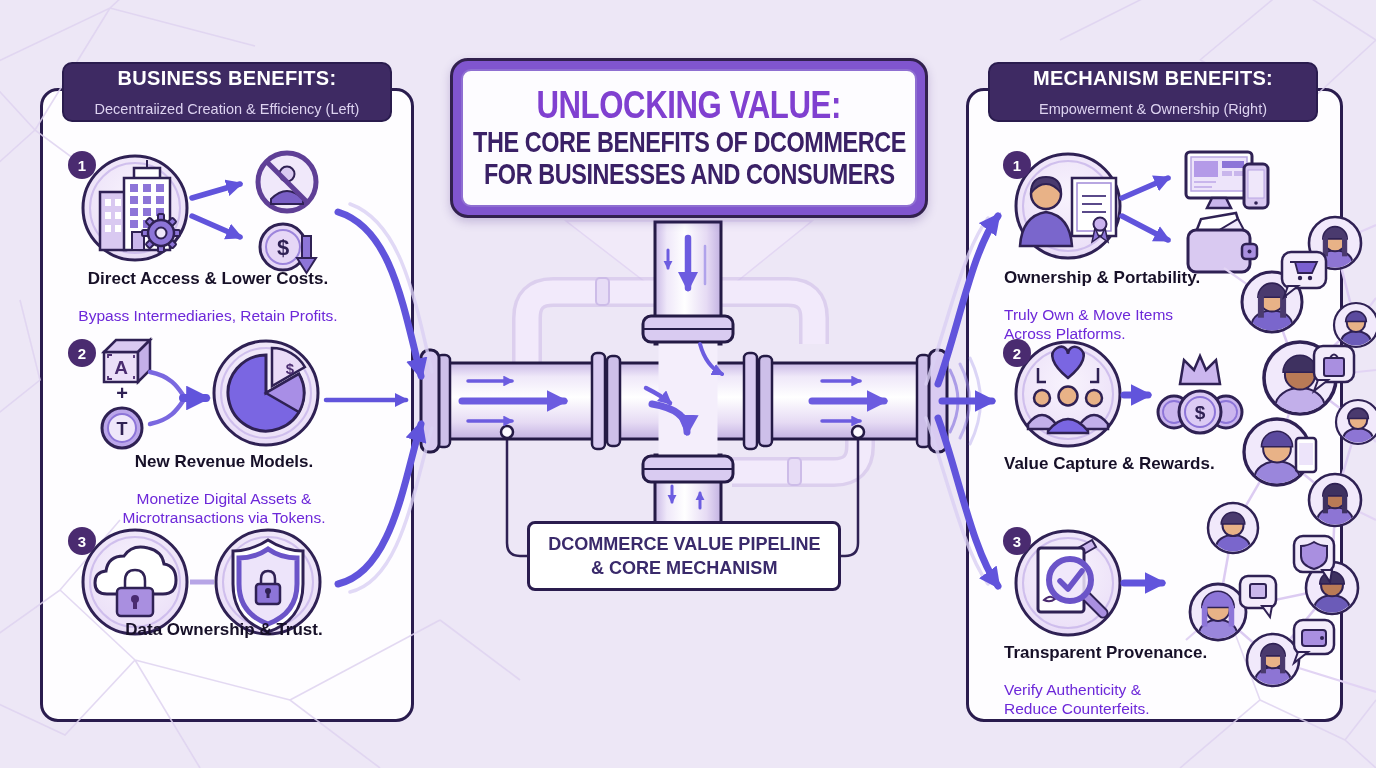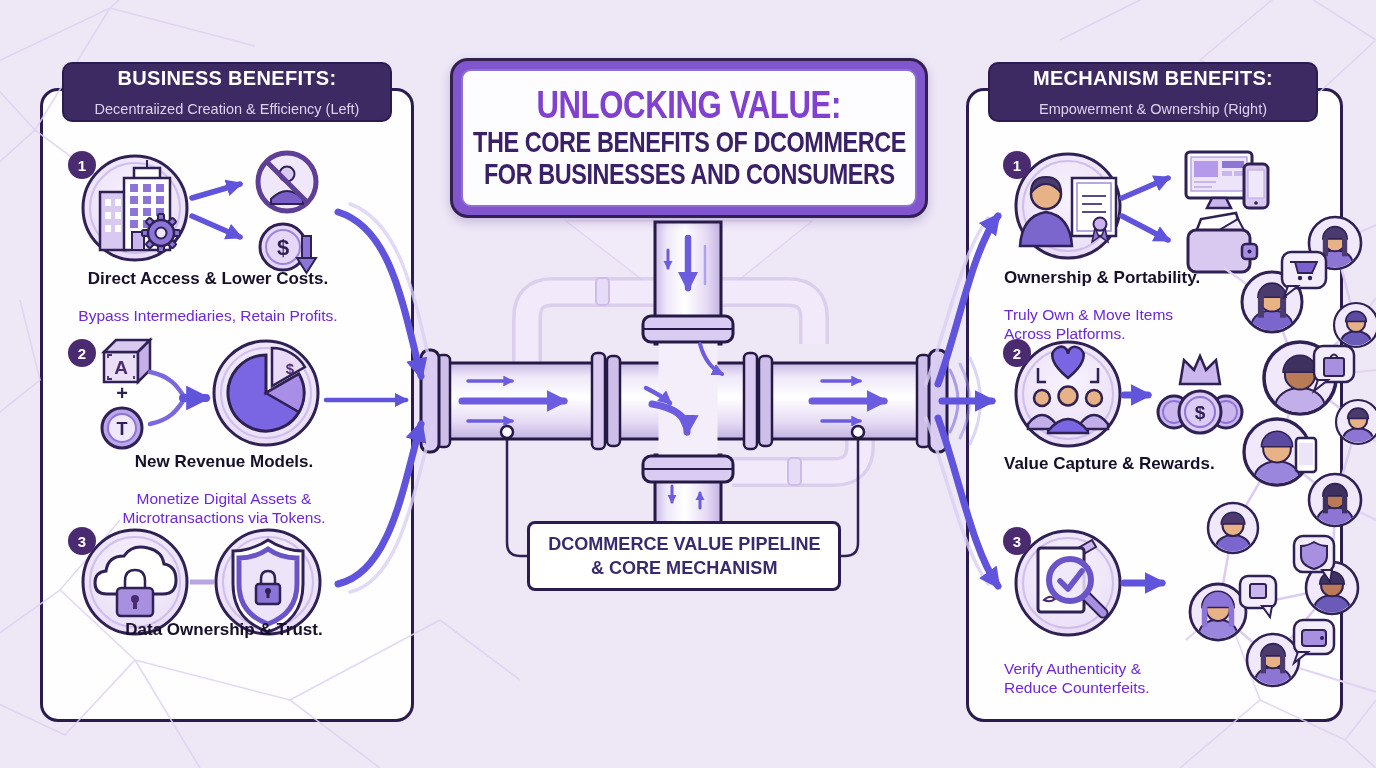--- a/index.html
+++ b/index.html
@@ -594,20 +594,21 @@
 
     <div class="itxt" style="left:1004px;top:268px;width:260px">
       <div class="tt">Ownership &amp; Portability.</div>
       <div class="dd">Truly Own &amp; Move Items
 Across Platforms.</div>
     </div>
     <div class="itxt" style="left:1004px;top:454px;width:260px">
       <div class="tt">Value Capture &amp; Rewards.</div>
     </div>
     <div class="itxt" style="left:1004px;top:643px;width:260px">
+      <div class="tt">Transparent Provenance.</div>
       <div class="dd">Verify Authenticity &amp;
 Reduce Counterfeits.</div>
     </div>
 
     <div class="plabel">
       <div>DCOMMERCE VALUE PIPELINE</div>
       <div>&amp; CORE MECHANISM</div>
     </div>
   </div>
 </div>

